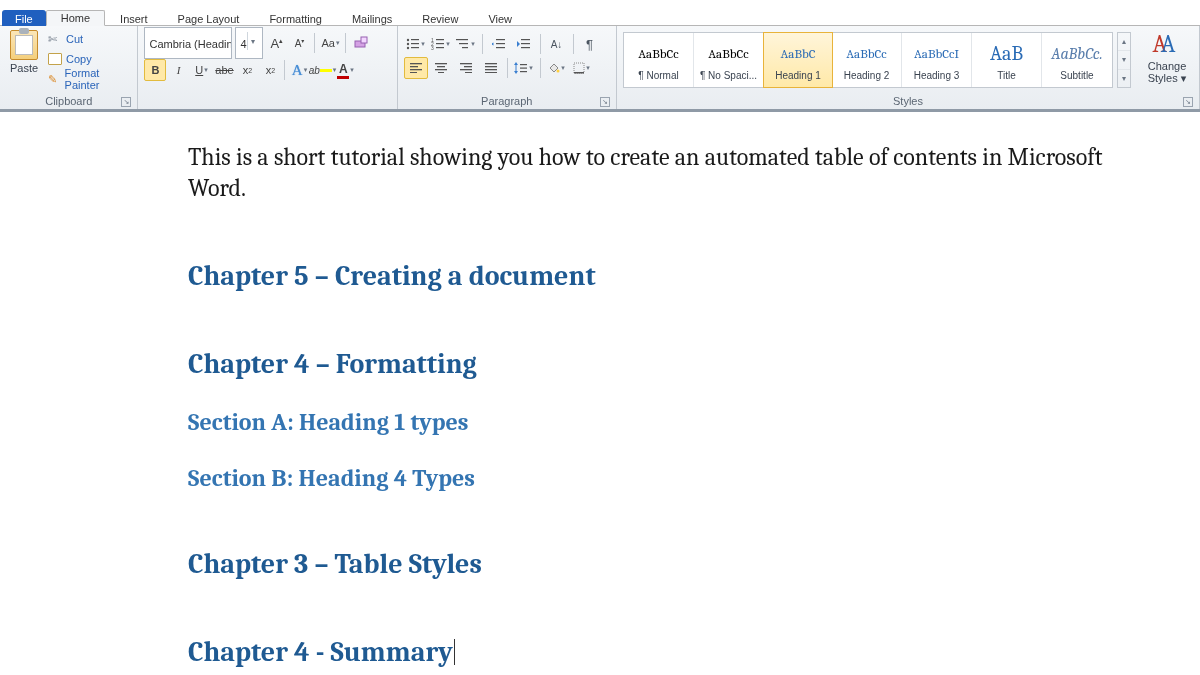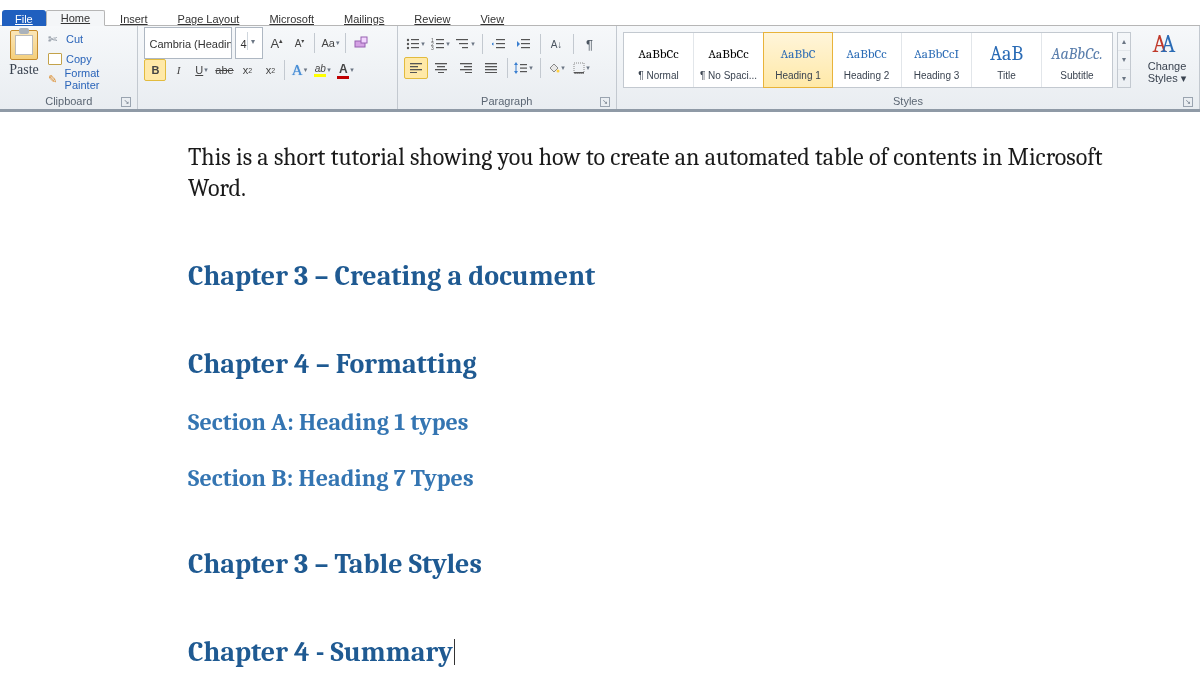--- a/index.html
+++ b/index.html
@@ -25,21 +25,20 @@
     height: 16px;
     display: flex;
     align-items: center;
     padding: 0 14px;
     color: #333;
     cursor: default;
     border: 1px solid transparent;
     border-bottom: none;
     position: relative;
     top: 1px;
-    text-decoration: underline;
   }
   .tab.file {
     background: #1f5fbf;
     color: #fff;
     border-top-left-radius: 3px;
     border-top-right-radius: 3px;
     padding: 0 12px;
   }
   .tab.active {
     background: #f4f6f8;
@@ -242,33 +241,33 @@
   svg { display:block; }
 </style>
 </head>
 <body>
 
 <div class="tabs">
   <div class="tab file">File</div>
   <div class="tab active">Home</div>
   <div class="tab">Insert</div>
   <div class="tab">Page Layout</div>
-  <div class="tab">Microsoft</div>
+  <div class="tab">Formatting</div>
   <div class="tab">Mailings</div>
   <div class="tab">Review</div>
   <div class="tab">View</div>
 </div>
 
 <div class="ribbon">
 
   <div class="group" style="width:140px">
     <div class="group-body">
       <div class="clip-paste">
         <span class="paste-icon"></span>
-        <span style="font-size:14px;color:#3a4350;font-family:Liberation Serif, serif;">Paste</span>
+        <span style="font-size:11px;color:#3a4350;">Paste</span>
       </div>
       <div class="clip-right">
         <div class="clip-btn">
           <span class="mini-icon cut-icon">✄</span>
           <span>Cut</span>
         </div>
         <div class="clip-btn">
           <span class="mini-icon copy-icon"></span>
           <span>Copy</span>
         </div>
@@ -329,21 +328,21 @@
             <span style="text-decoration:line-through">abe</span>
           </div>
         <div class="ft-btn">x<sub style="font-size:7px">2</sub></div>
         <div class="ft-btn">x<sup style="font-size:7px">2</sup></div>
         <div class="ft-sep"></div>
         <div class="ft-btn">
             <span style="color:#4a8fd6;font-family:Georgia;font-size:15px;text-shadow:0 0 1px #4a8fd6">A</span>
             <span class="tiny-arrow">▾</span>
           </div>
         <div class="ft-btn">
-          <span style="display:flex;flex-direction:column;align-items:center;">
+          <span style="display:flex;flex-direction:row;align-items:center;">
             <span style="font-size:10px;font-style:italic">ab</span>
             <span class="color-swatch" style="background:#ffff00"></span>
           </span>
             <span class="tiny-arrow">▾</span>
         </div>
         <div class="ft-btn">
           <span style="display:flex;flex-direction:column;align-items:center;">
             <span style="font-size:12px;font-weight:bold">A</span>
             <span class="color-swatch" style="background:#c00000"></span>
           </span>
@@ -526,19 +525,19 @@
     <div class="group-label">
       <span>Styles</span>
       <span class="dlg-launch">↘</span>
     </div>
   </div>
 
 </div>
 
 <div class="doc-area">
   <p class="body-text">This is a short tutorial showing you how to create an automated table of contents in Microsoft Word.</p>
-  <p class="h1">Chapter 3 – Creating a document</p>
+  <p class="h1">Chapter 5 – Creating a document</p>
   <p class="h1">Chapter 4 – Formatting</p>
   <p class="h2">Section A: Heading 1 types</p>
-  <p class="h2">Section B: Heading 7 Types</p>
+  <p class="h2">Section B: Heading 4 Types</p>
   <p class="h1">Chapter 3 – Table Styles</p>
   <p class="h1"><span>Chapter 4 - Summary</span><span class="cursor-bar"></span></p>
 </div>
 
 </body></html>

